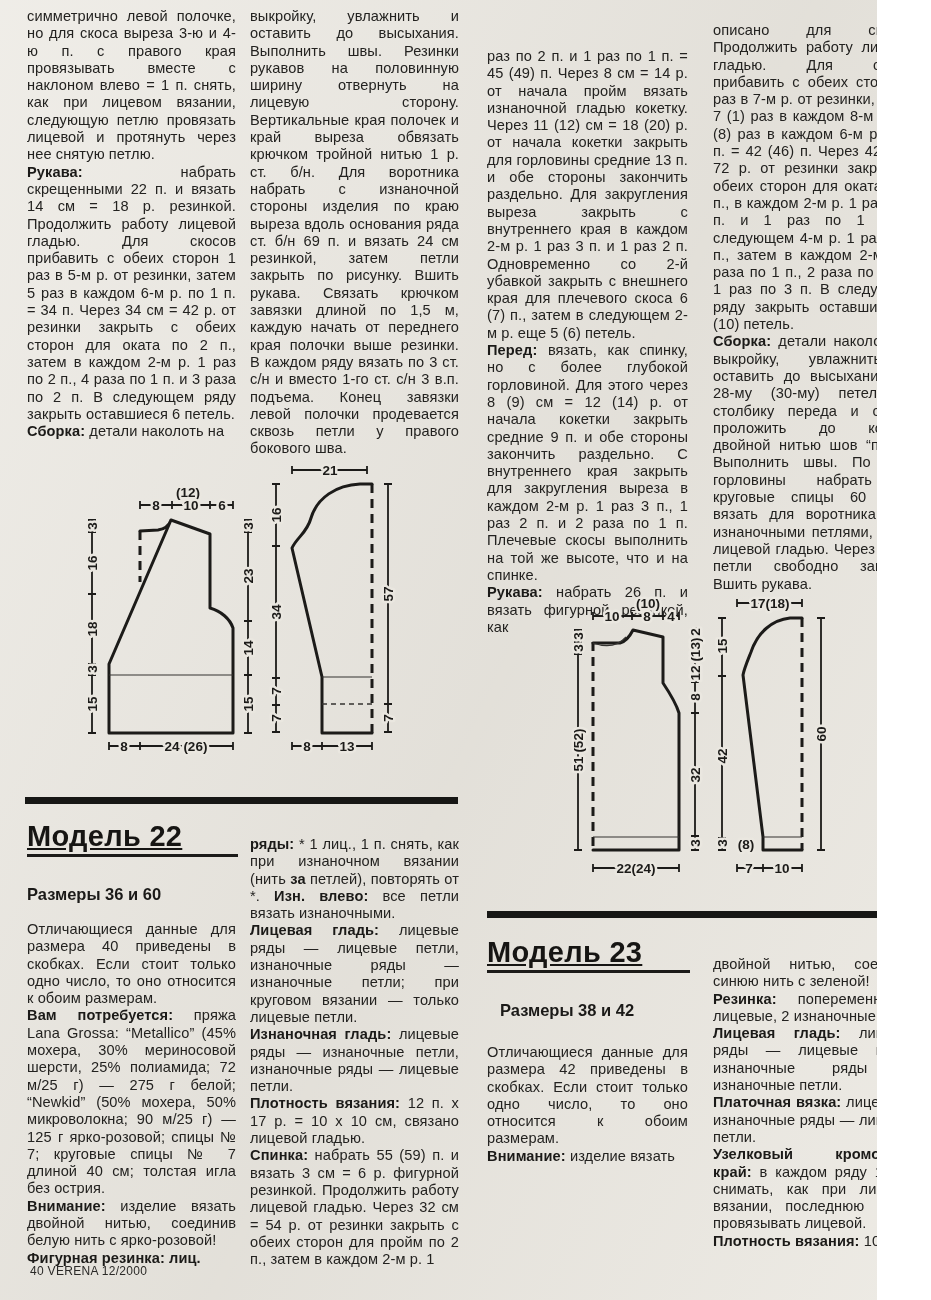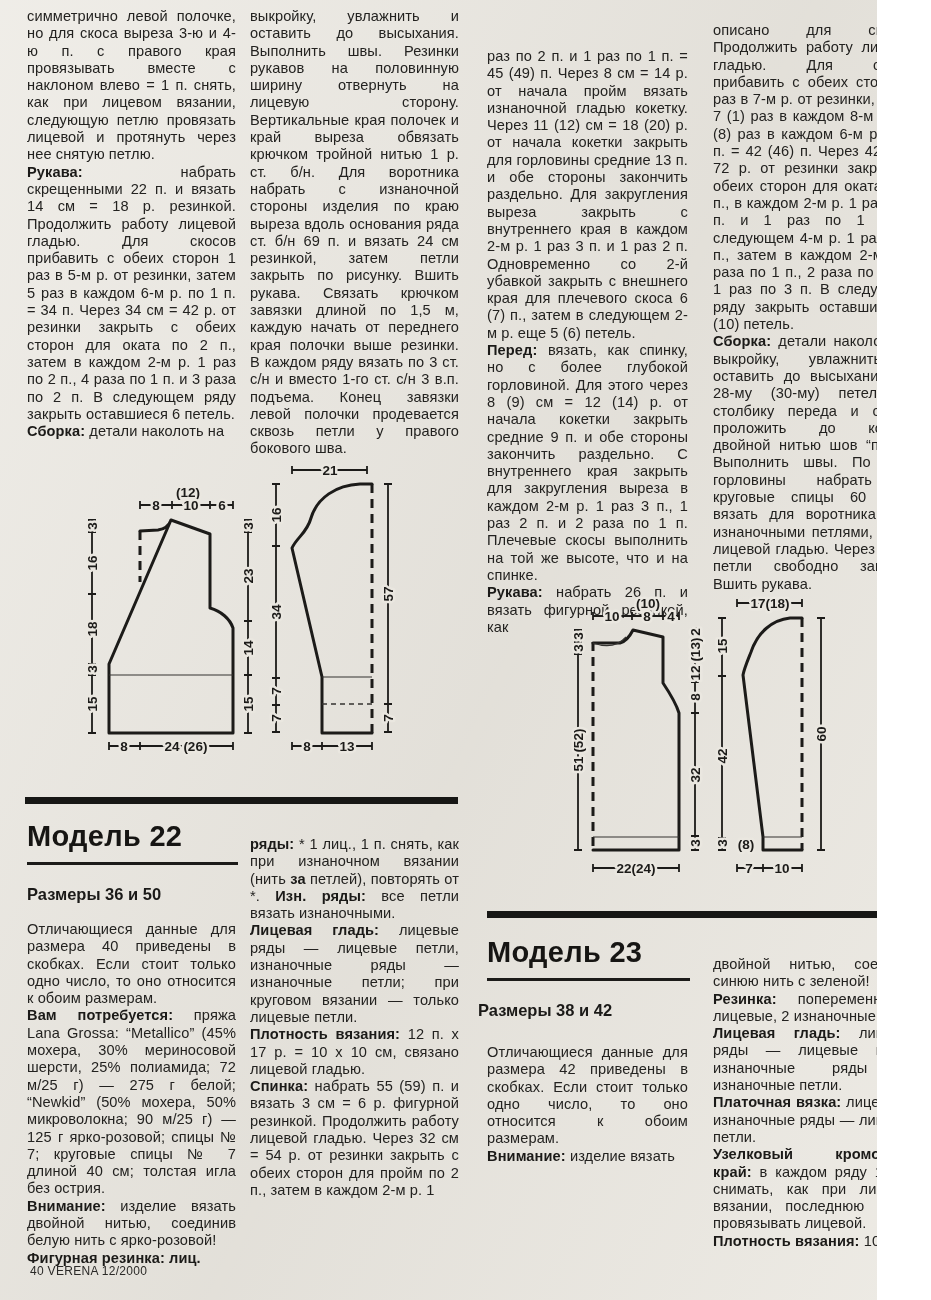--- a/index.html
+++ b/index.html
@@ -11,21 +11,21 @@
   }
   .textcol{
     position:absolute;font-size:14.6px;line-height:17.3px;text-align:justify;
     color:#232220;letter-spacing:.1px;
   }
   .para{margin:0;}
   .para b{font-weight:bold;color:#1b1a18;}
   .rule-bar{position:absolute;background:#171715;}
   .m-title{
     position:absolute;font-size:29px;font-weight:bold;color:#161513;
-    border-bottom:3px solid #1c1b19;padding-bottom:9px;letter-spacing:.3px;
+    border-bottom:3px solid #1c1b19;padding-bottom:1px;letter-spacing:.3px;text-decoration:underline;
   }
   .m-sizes{position:absolute;font-size:16.5px;font-weight:bold;color:#1b1a18;}
   .footer{position:absolute;font-size:12px;color:#2a2927;letter-spacing:.3px;}
   svg text{user-select:none;}
   .dlabel{
     font-family:"Liberation Sans",sans-serif;font-size:13.5px;font-weight:bold;fill:#1c1b19;
     text-anchor:middle;dominant-baseline:central;
     paint-order:stroke;stroke:#eae7e0;stroke-width:5px;stroke-linejoin:round;
   }
   .shape{fill:none;stroke:#1c1b19;stroke-width:3;stroke-linejoin:round;stroke-linecap:round;}
@@ -103,30 +103,31 @@
         <text x="368" y="154" transform="rotate(-90 368 154)" class="dlabel">57</text>
         <text x="368" y="278" transform="rotate(-90 368 278)" class="dlabel">7</text>
         <text x="287" y="306" class="dlabel">8</text>
         <text x="327" y="306" class="dlabel">13</text>
       </g>
   </svg>
 
   <div class="rule-bar" style="left:25px;top:797px;width:433px;height:7px;"></div>
 
   <div class="m-title" style="left:27px;top:820px;width:211px;">Модель 22</div>
-  <div class="m-sizes" style="left:27px;top:885px;">Размеры 36 и 50</div>
+  <div class="m-sizes" style="left:27px;top:885px;">Размеры 36 и 60</div>
   <div class="textcol" style="left:27px;top:921px;width:209px;">
       <p class="para"><span>Отличающиеся данные для размера 40 приведены в скобках. Если стоит только одно число, то оно относится к обоим размерам.</span></p>
       <p class="para"><b>Вам потребуется: </b><span>пряжа Lana Grossa: “Metallico” (45% мохера, 30% мериносовой шерсти, 25% полиамида; 72 м/25 г) — 275 г белой; “Newkid” (50% мохера, 50% микроволокна; 90 м/25 г) — 125 г ярко-розовой; спицы № 7; круговые спицы № 7 длиной 40 см; толстая игла без острия.</span></p>
       <p class="para"><b>Внимание: </b><span>изделие вязать двойной нитью, соединив белую нить с ярко-розовой!</span></p>
       <p class="para"><b>Фигурная резинка: лиц.</b></p>
     </div>
   <div class="textcol" style="left:250px;top:836px;width:209px;">
-      <p class="para"><b>ряды: </b><span>* 1 лиц., 1 п. снять, как при изнаночном вязании (нить </span><b>за</b><span> петлей), повторять от *. </span><b>Изн. ряды: </b><span>все петли вязать изнаночными.</span></p>
+      <p class="para"><b>ряды: </b><span>* 1 лиц., 1 п. снять, как при изнаночном вязании (нить </span><b>за</b><span> петлей), повторять от *. </span><b>Изн. влево: </b><span>все петли вязать изнаночными.</span></p>
       <p class="para"><b>Лицевая гладь: </b><span>лицевые ряды — лицевые петли, изнаночные ряды — изнаночные петли; при круговом вязании — только лицевые петли.</span></p>
+      <p class="para"><b>Изнаночная гладь: </b><span>лицевые ряды — изнаночные петли, изнаночные ряды — лицевые петли.</span></p>
       <p class="para"><b>Плотность вязания: </b><span>12 п. х 17 р. = 10 х 10 см, связано лицевой гладью.</span></p>
       <p class="para"><b>Спинка: </b><span>набрать 55 (59) п. и вязать 3 см = 6 р. фигурной резинкой. Продолжить работу лицевой гладью. Через 32 см = 54 р. от резинки закрыть с обеих сторон для пройм по 2 п., затем в каждом 2-м р. 1</span></p>
     </div>
 
   <svg style="position:absolute;left:480px;top:580px;" width="450" height="320" viewBox="0 0 450 320">
 
     <path class="shape" d="M113,63 L140,63 C147,61 151,54 153,50 L183,57 L183,103 C189,112 196,123 199,133 L199,270 L113,270"></path>
     <path class="shape-dash" d="M113,62 L113,270"></path>
     <path class="thin" d="M113,63 C127,68 138,66 146,57"></path>
     <path class="thin" d="M113,257 L199,257"></path>
@@ -164,21 +165,21 @@
         <text x="341" y="154" transform="rotate(-90 341 154)" class="dlabel">60</text>
         <text x="266" y="264" class="dlabel">(8)</text>
         <text x="269" y="288" class="dlabel">7</text>
         <text x="302" y="288" class="dlabel">10</text>
       </g>
   </svg>
 
   <div class="rule-bar" style="left:487px;top:911px;width:444px;height:7px;"></div>
 
   <div class="m-title" style="left:487px;top:936px;width:203px;">Модель 23</div>
-  <div class="m-sizes" style="left:478px;top:1001px;">Размеры 38 и 42</div>
+  <div class="m-sizes" style="left:500px;top:1001px;">Размеры 38 и 42</div>
   <div class="textcol" style="left:487px;top:1036px;width:201px;margin-top:8px;">
       <p class="para"><span>Отличающиеся данные для размера 42 приведены в скобках. Если стоит только одно число, то оно относится к обоим размерам.</span></p>
       <p class="para"><b>Внимание: </b><span>изделие вязать</span></p>
     </div>
   <div class="textcol" style="left:713px;top:956px;width:206px;">
       <p class="para"><span>двойной нитью, соединив синюю нить с зеленой!</span></p>
       <p class="para"><b>Резинка: </b><span>попеременно 2 лицевые, 2 изнаночные.</span></p>
       <p class="para"><b>Лицевая гладь: </b><span>лицевые ряды — лицевые петли, изнаночные ряды — изнаночные петли.</span></p>
       <p class="para"><b>Платочная вязка: </b><span>лицевые и изнаночные ряды — лицевые петли.</span></p>
       <p class="para"><b>Узелковый кромочный край: </b><span>в каждом ряду 1-ю п. снимать, как при лицевом вязании, последнюю петлю провязывать лицевой.</span></p>

